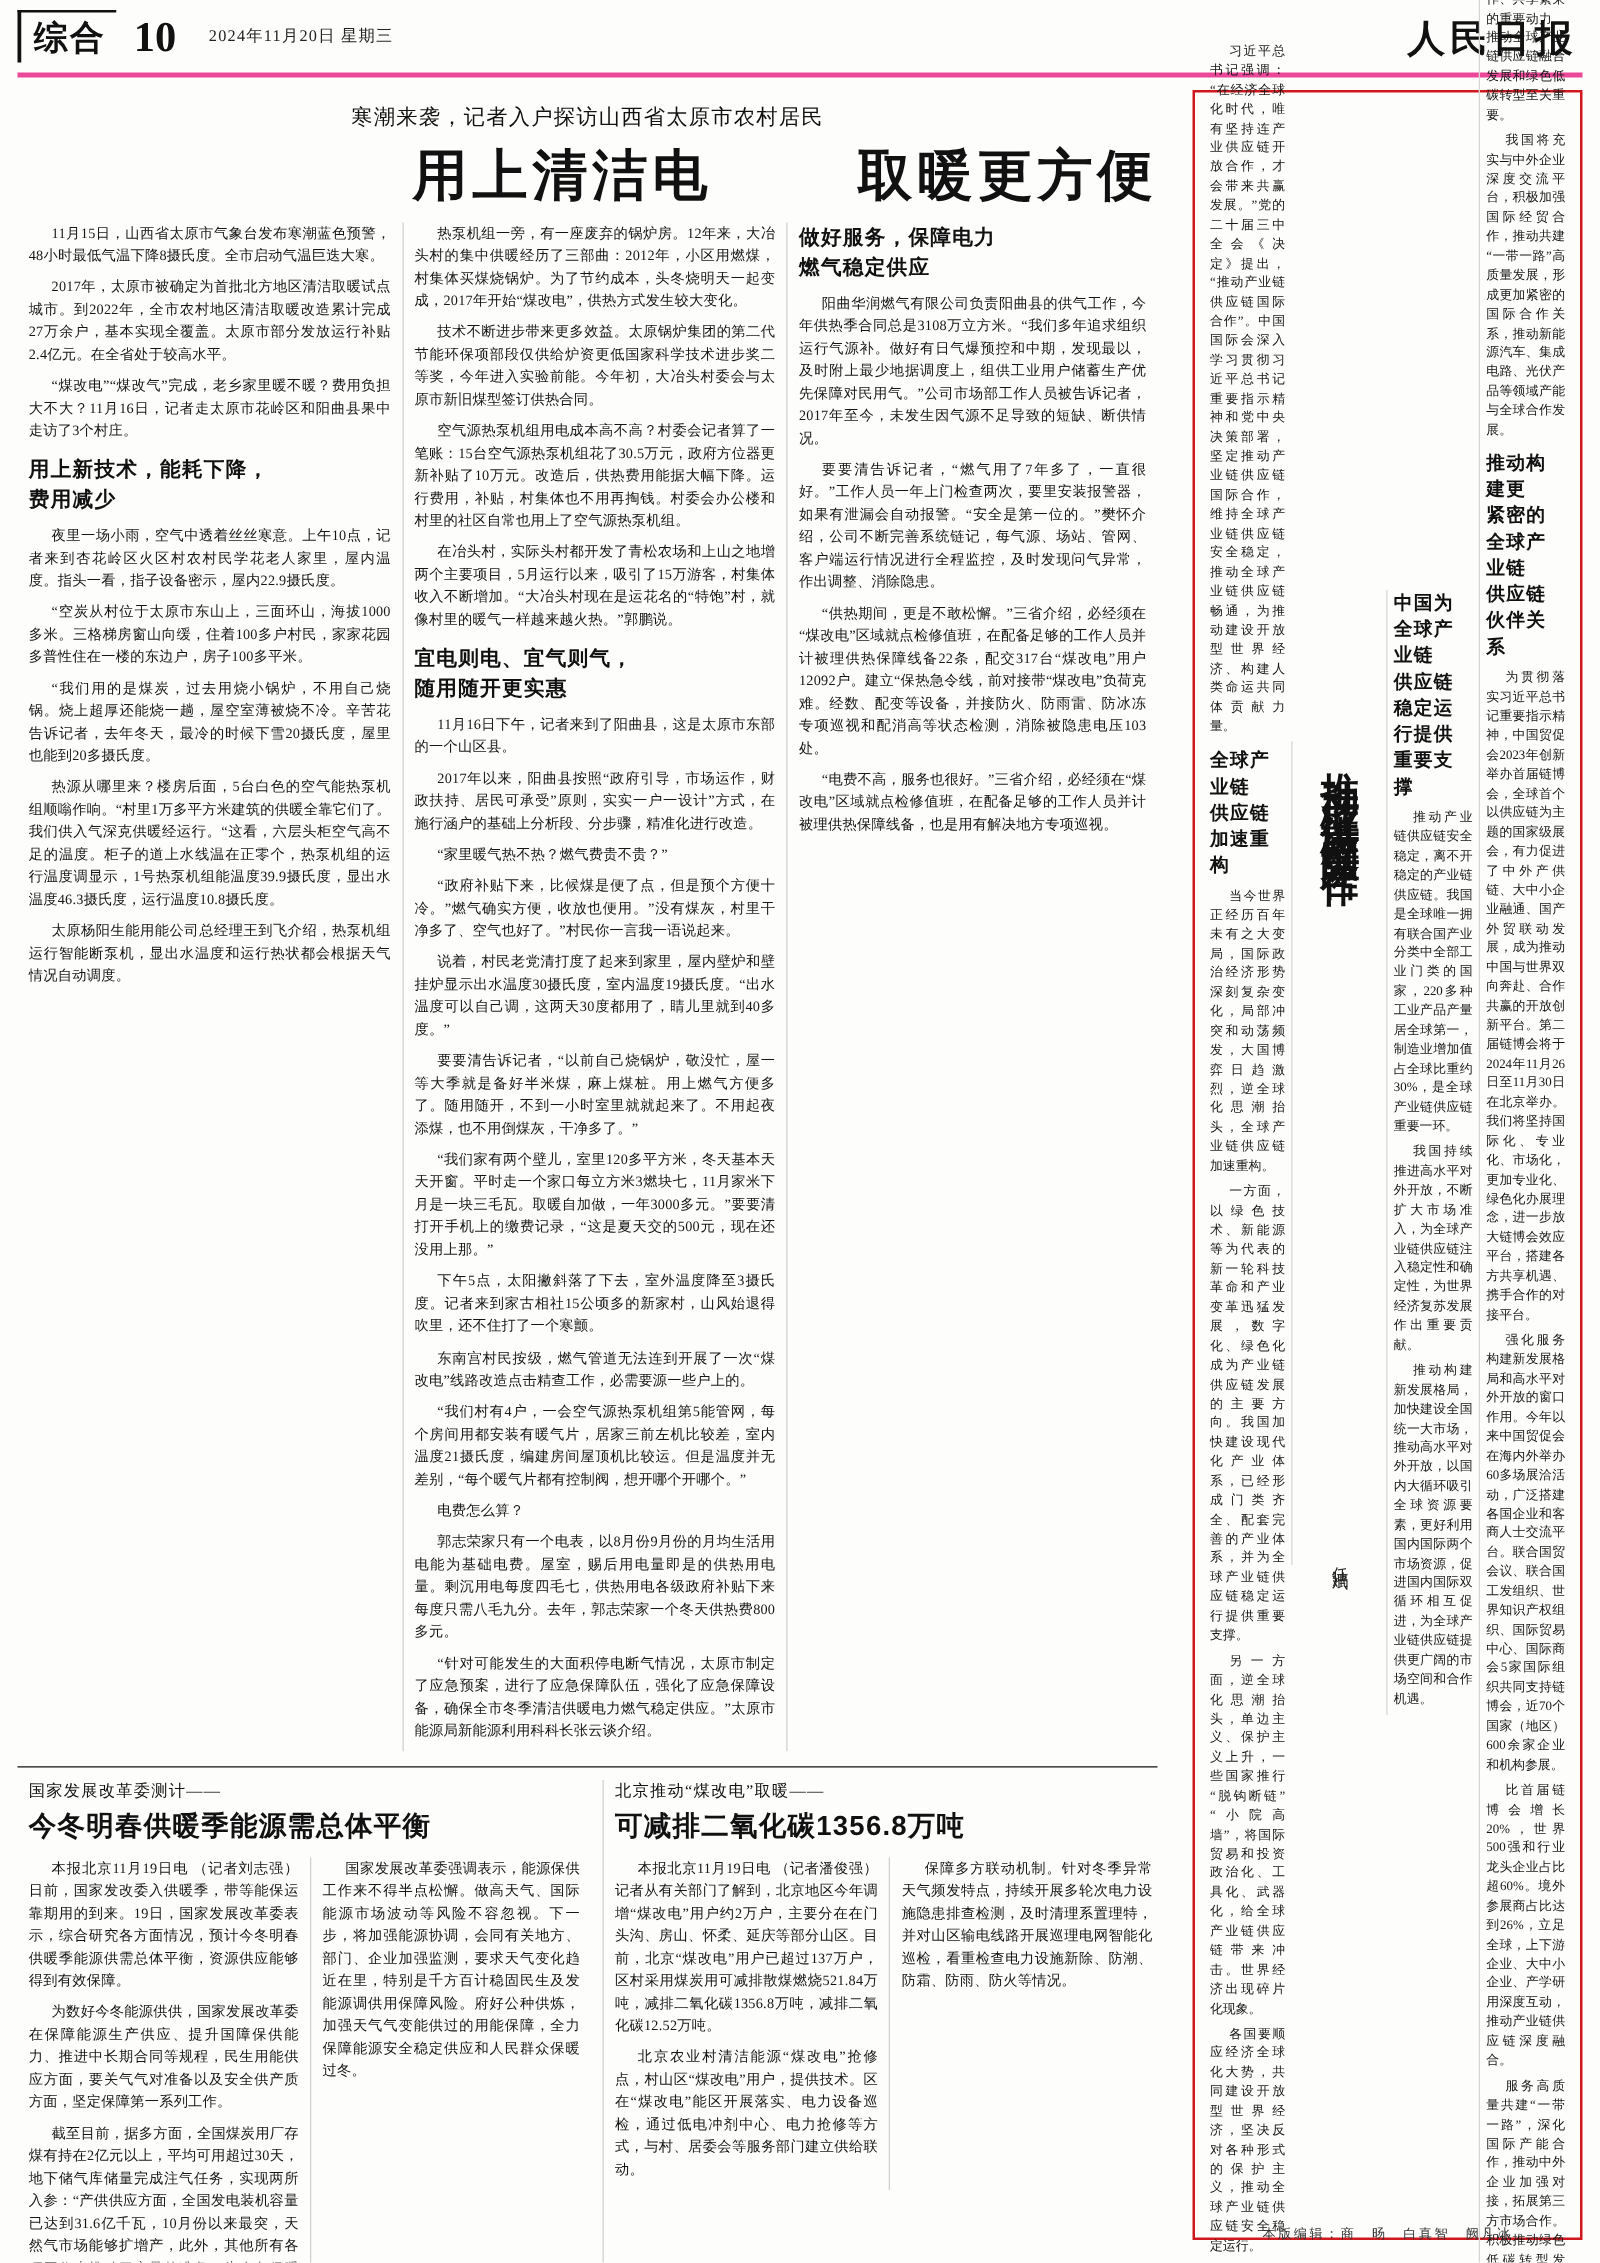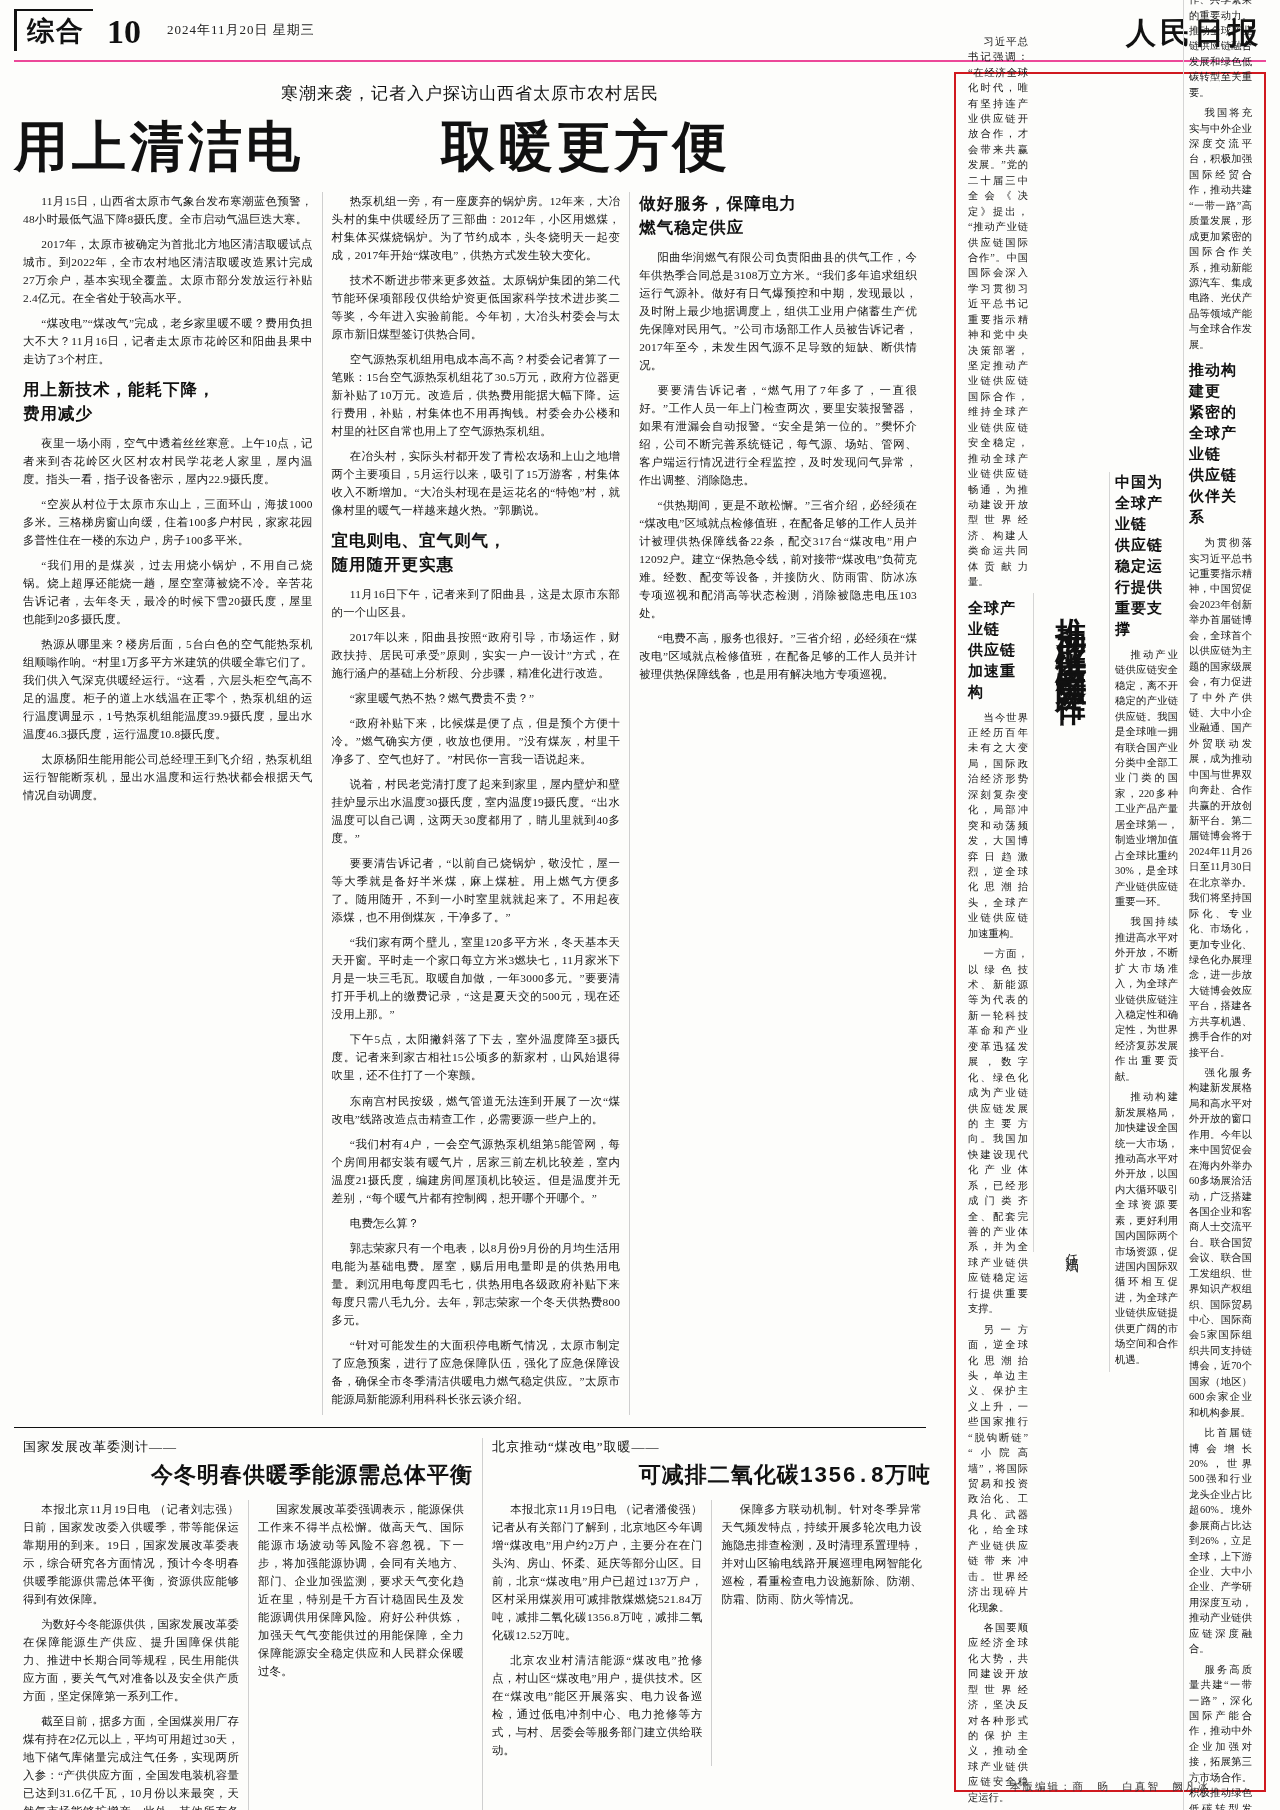--- a/index.html
+++ b/index.html
@@ -10,21 +10,21 @@
     font-family:"Liberation Serif", serif;
     color:#111;
     position:relative;
     overflow:hidden;
   }
   .page { width:1280px; height:1810px; position:relative; padding:0 14px; }
 
   
   .masthead {
     height:62px; display:flex; align-items:center;
-    border-bottom:2px solid #ec4899; position:relative;
+    border-bottom:4px solid #ec4899; position:relative;
   }
   .sec-box {
     display:flex; align-items:flex-end; gap:14px;
   }
   .sec-name {
     font-size:27px; font-weight:bold; letter-spacing:2px;
     border-left:3px solid #111; border-top:2px solid #111;
     padding:2px 8px 2px 10px;
     font-family:"DejaVu Sans", sans-serif;
   }
@@ -40,21 +40,21 @@
   .body-wrap { display:flex; gap:0; margin-top:10px; height:1720px; }
   .left-zone { width:940px; position:relative; padding-right:28px; }
   .right-zone {
     width:312px; border:2.5px solid #d0191f; padding:8px 7px 6px 7px;
     position:relative;
   }
 
   
   .kicker { text-align:center; font-size:17px; letter-spacing:1px; margin:10px 0 6px; }
   .headline {
-    text-align:left; font-size:54px; font-weight:bold; letter-spacing:4px;
+    text-align:right; font-size:44px; font-weight:bold; letter-spacing:4px;
     font-family:"DejaVu Sans", sans-serif; margin:2px 0 8px;
   }
   .byline { text-align:center; font-size:12.5px; letter-spacing:3px; margin-bottom:10px; }
 
   
   .cols { display:flex; }
   .col { padding:0 9px; }
   .col + .col { border-left:1px solid #cfcfcf; }
   p.bt {
     font-size:11.4px; line-height:1.58; text-align:justify;
@@ -65,22 +65,21 @@
     font-size:16.5px; font-weight:bold; line-height:1.45;
     margin:10px 0 8px; letter-spacing:1px;
     font-family:"DejaVu Sans", sans-serif;
   }
   .rule { border-top:1px solid #111; margin:12px 0 10px; }
 
   
   .art-kicker { font-size:13px; letter-spacing:1px; margin-bottom:4px; }
   .art-title {
     font-size:22px; font-weight:bold; letter-spacing:1px; margin:2px 0 10px;
-    font-family:Liberation Mono, monospace;
-    text-align:right;
+    font-family:Liberation Sans, sans-serif;
   }
 
   
   .rz-title {
     writing-mode:vertical-rl; text-orientation:upright;
     font-size:31px; font-weight:bold; letter-spacing:7px;
     font-family:"DejaVu Sans", sans-serif;
     height:640px; margin:0;
   }
   .rz-author {

